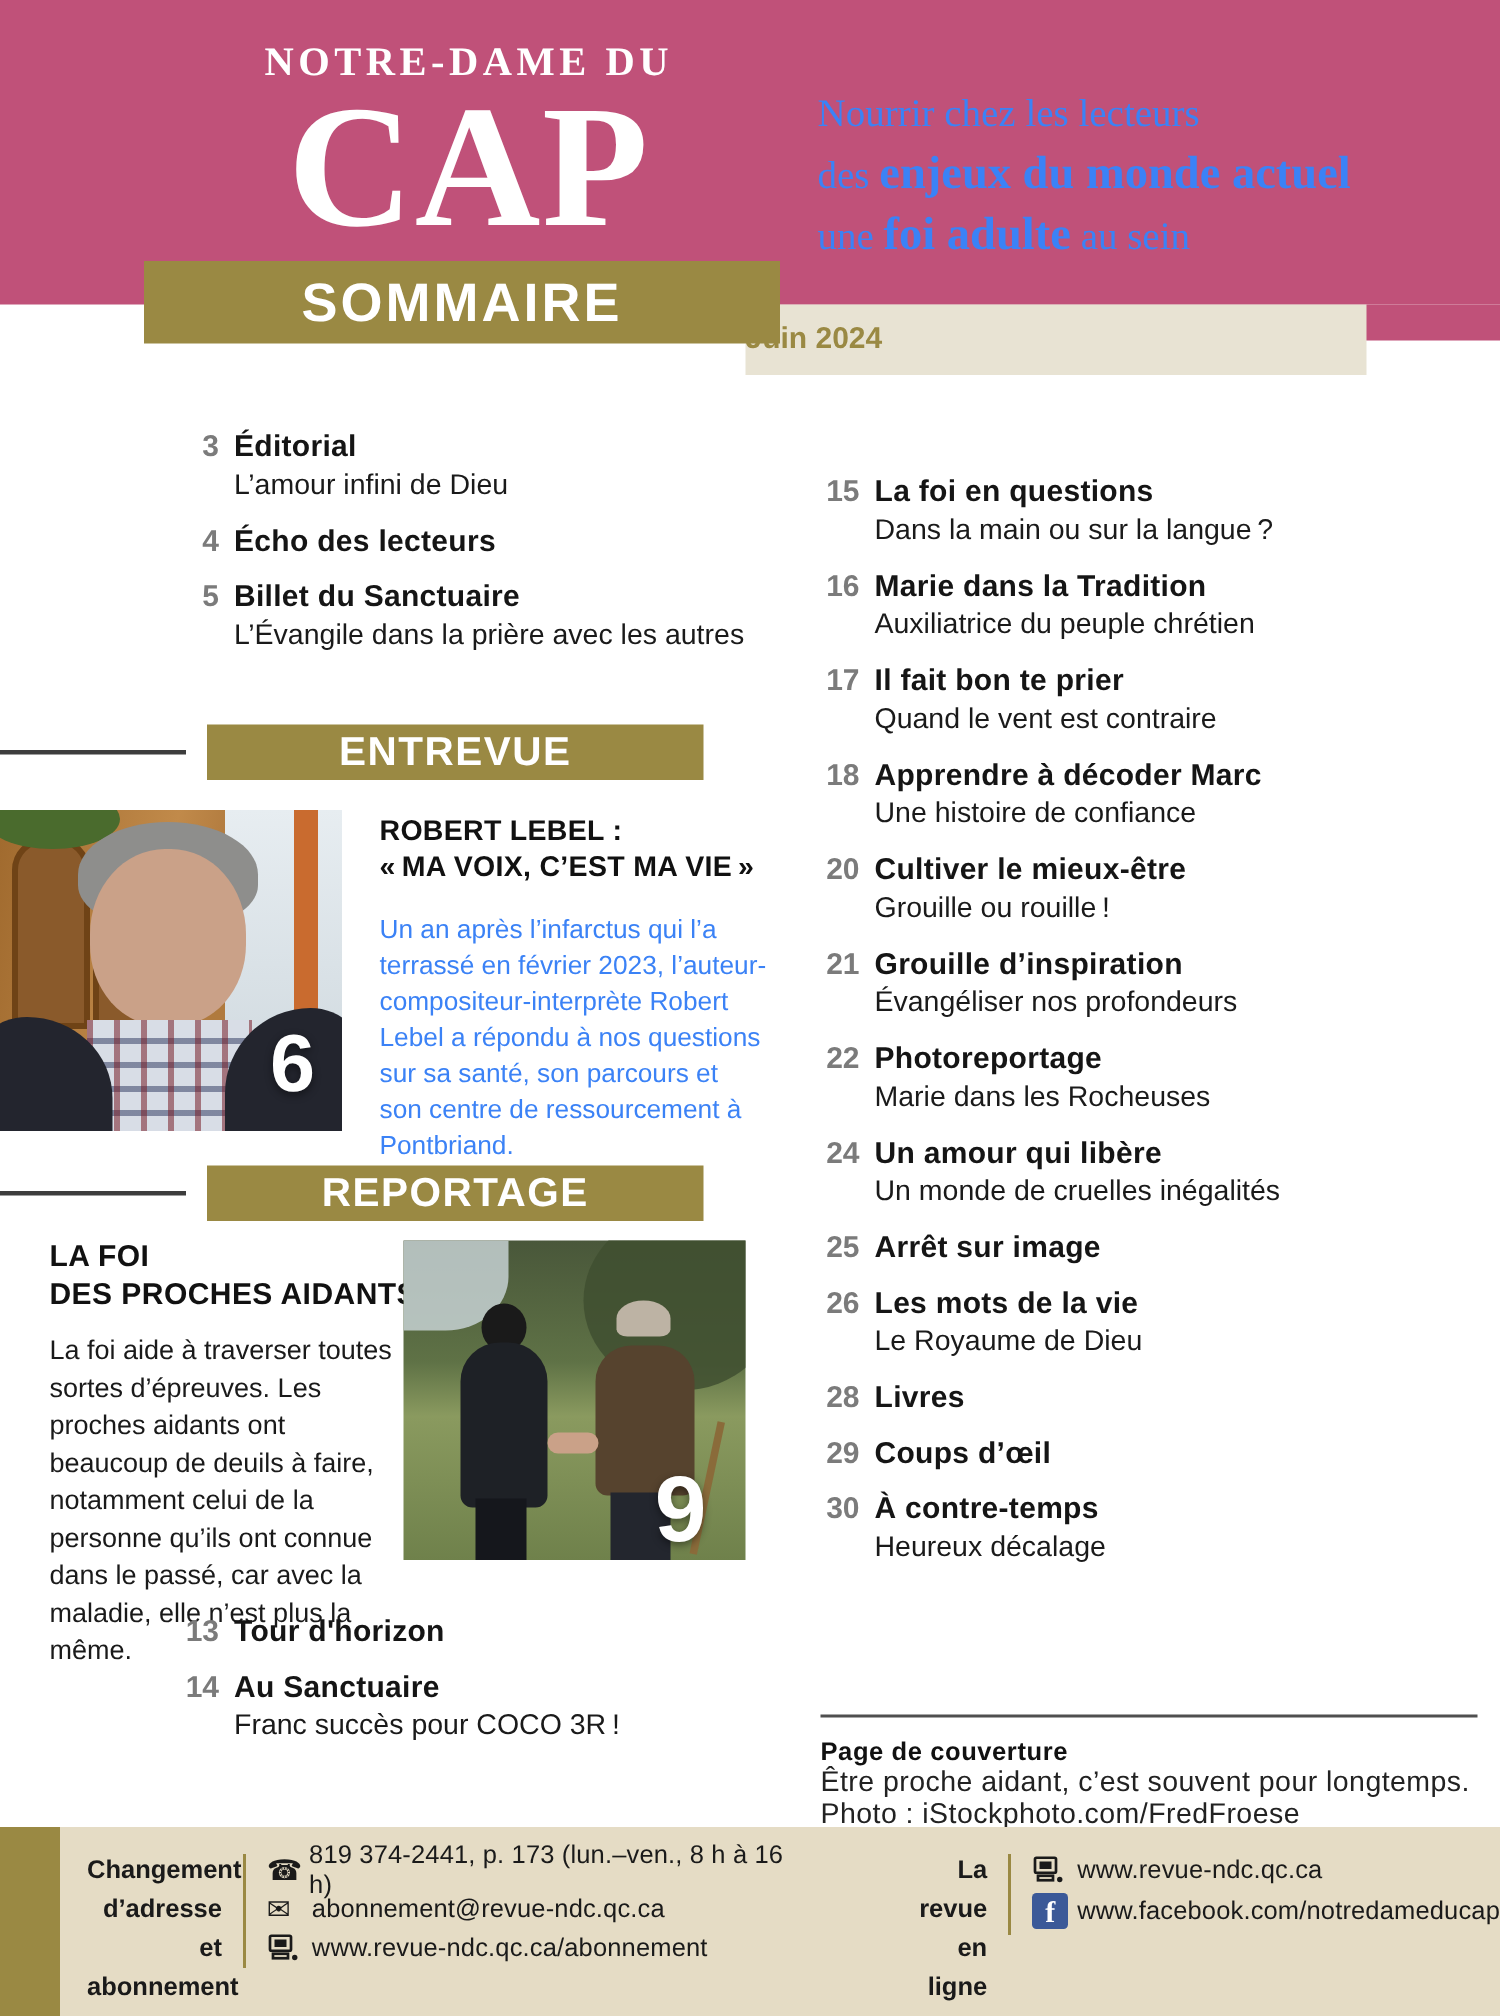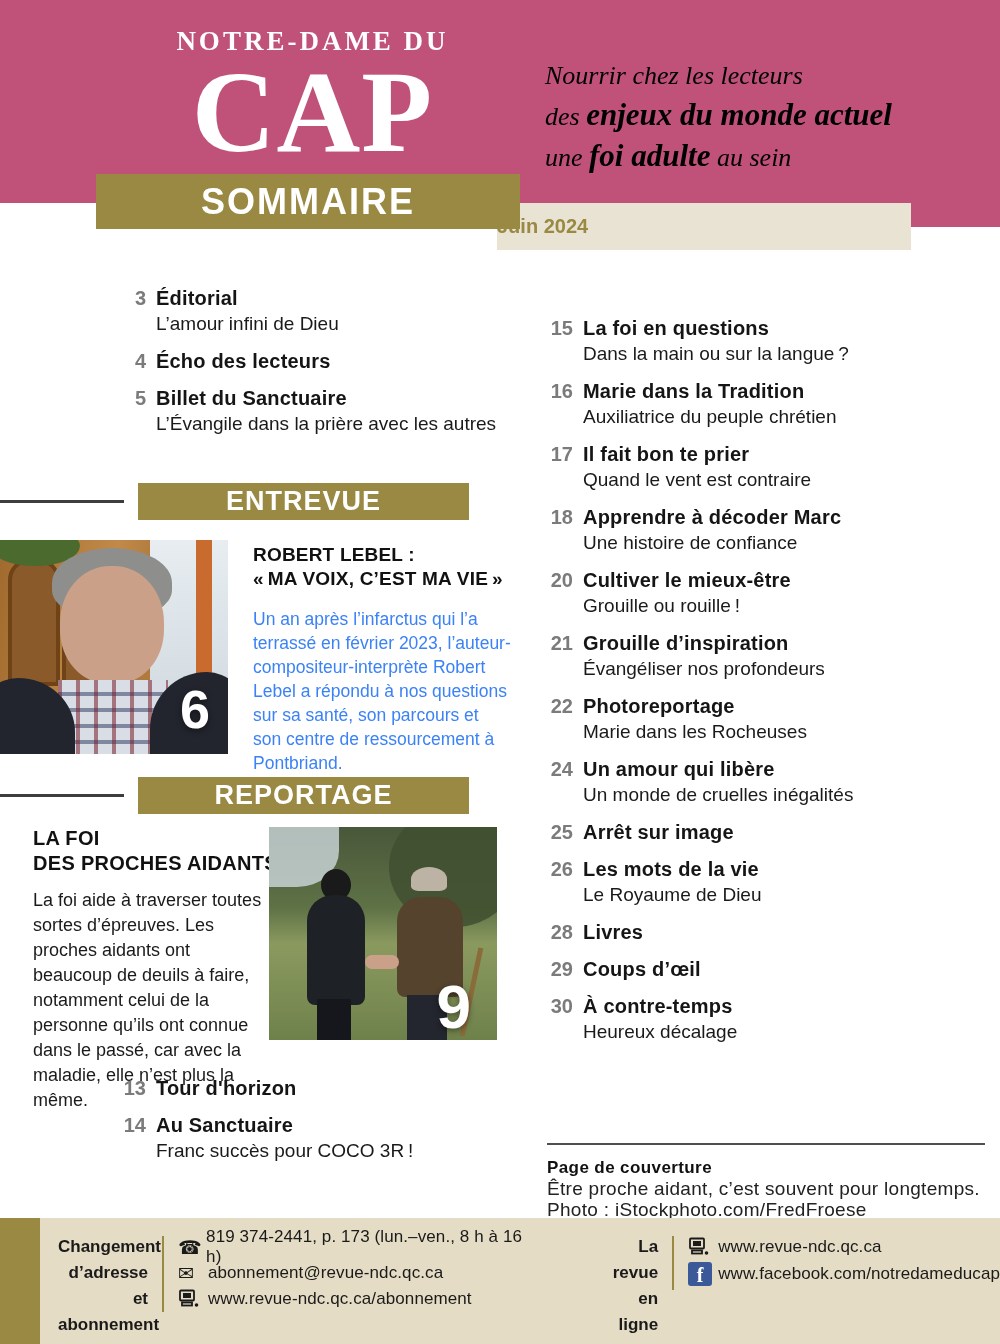--- a/index.html
+++ b/index.html
@@ -6,22 +6,22 @@
   .page{position:relative;width:1000px;height:1344px;background:#ffffff;overflow:hidden;
         font-family:"Liberation Sans", sans-serif;color:#1a1a1a;}
 
   
   .pink-header{position:absolute;left:0;top:0;width:1000px;height:203px;background:#c05179;z-index:1;}
   .pink-ext{position:absolute;left:500px;top:203px;width:500px;height:24px;background:#c05179;z-index:1;}
   .logo{position:absolute;left:155px;top:26px;width:315px;text-align:center;z-index:2;
         font-family:"Liberation Serif", serif;color:#ffffff;}
   .logo-top{font-size:27px;letter-spacing:3px;font-weight:bold;}
   .logo-main{font-size:116px;line-height:98px;font-weight:bold;letter-spacing:1px;margin-top:6px;}
-  .tagline{position:absolute;left:545px;top:56px;width:430px;z-index:2;color:#000000;
-           font-family:"Liberation Serif", serif;font-style:italic;}
+  .tagline{position:absolute;left:545px;top:56px;width:430px;z-index:2;color:#3b82f6;
+           font-family:"Liberation Serif", serif;}
   .tag-line{font-size:26px;line-height:39px;white-space:nowrap;}
   .tag-bold{font-weight:bold;font-size:31px;}
   .sommaire-banner{position:absolute;left:96px;top:174px;width:424px;height:55px;background:#9a8943;z-index:4;
            color:#ffffff;font-size:36px;font-weight:bold;letter-spacing:2px;text-align:center;line-height:55px;}
   .juin-box{position:absolute;left:497px;top:203px;width:414px;height:47px;background:#e8e3d3;z-index:3;
            color:#9a8943;font-size:20px;font-weight:600;text-align:left;line-height:47px;}
 
   
   .toc-block{position:absolute;}
   .toc-left-top{left:120px;top:285px;width:430px;}

